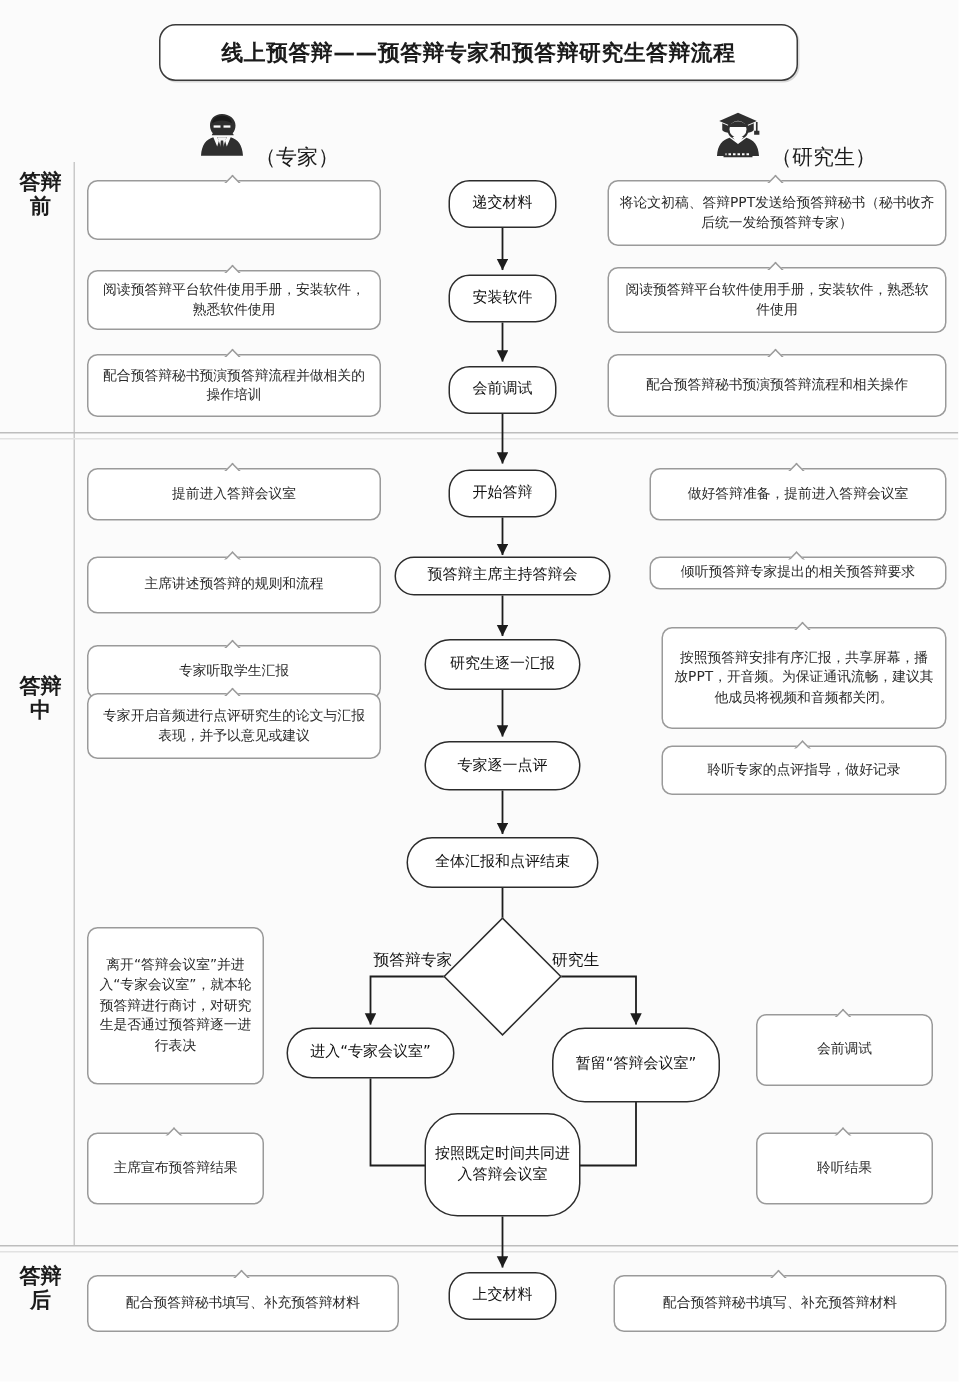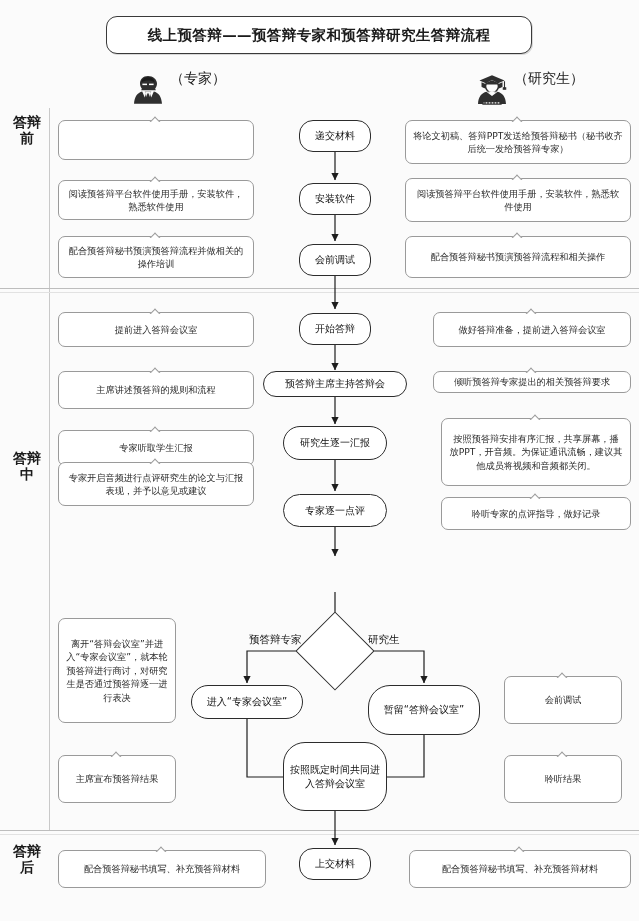--- a/index.html
+++ b/index.html
@@ -32,21 +32,21 @@
   .title-text {
     font-size: 14.5px;
     font-weight: bold;
     color: #1b1b1b;
     letter-spacing: 0.4px;
   }
 
   
   .persona {
     position: absolute;
-    display: flex; align-items: flex-start; gap: 2px;
+    display: flex; align-items: flex-end; gap: 2px;
   }
   .persona-label {
     font-size: 14px;
     color: #1b1b1b;
   }
   .persona-icon { display:block; }
 
   
   .rail-v {
     position: absolute;
@@ -237,20 +237,23 @@
   </div>
   <div class="node" style="left:263px; top:371px; width:144px; height:26px;">
     <span>预答辩主席主持答辩会</span>
   </div>
   <div class="node big-radius" style="left:283px; top:426px; width:104px; height:34px;">
     <span>研究生逐一汇报</span>
   </div>
   <div class="node big-radius" style="left:283px; top:494px; width:104px; height:33px;">
     <span>专家逐一点评</span>
   </div>
+  <div class="node big-radius" style="left:271px; top:558px; width:128px; height:34px;">
+    <span>全体汇报和点评结束</span>
+  </div>
 
   <div class="diamond" style="left:307px; top:623px;"></div>
   <div class="branch-label" style="left:249px; top:633px;">预答辩专家</div>
   <div class="branch-label" style="left:368px; top:633px;">研究生</div>
 
   <div class="node big-radius" style="left:191px; top:685px; width:112px; height:34px;">
     <span>进入“专家会议室”</span>
   </div>
   <div class="node big-radius" style="left:368px; top:685px; width:112px; height:50px;">
     <span>暂留“答辩会议室”</span>

